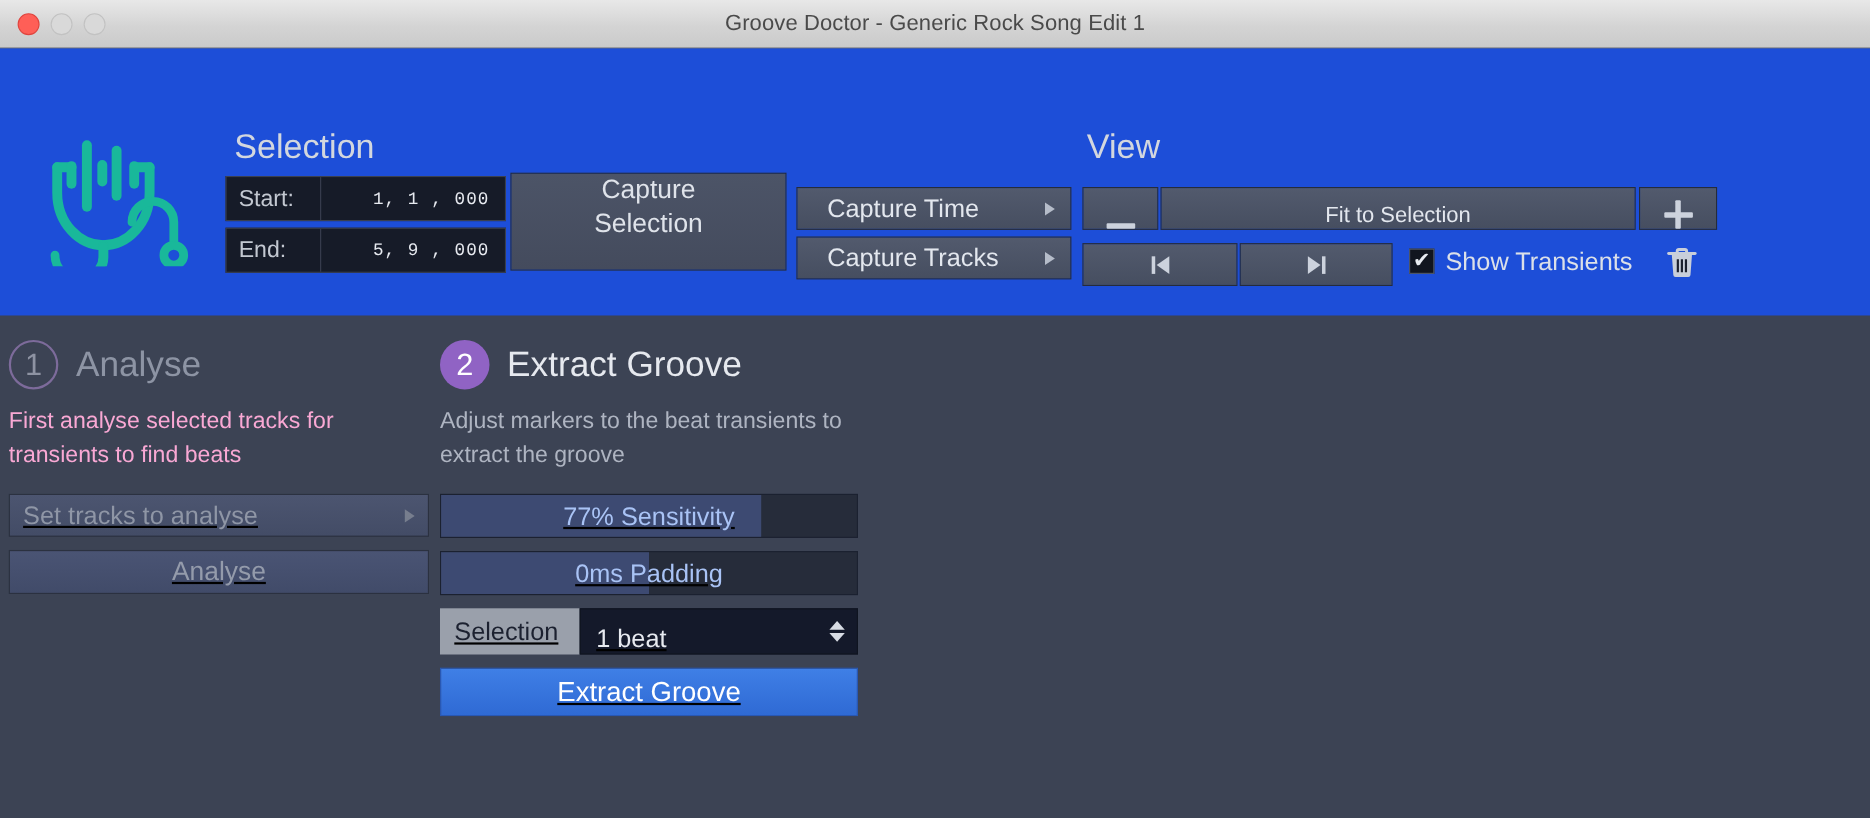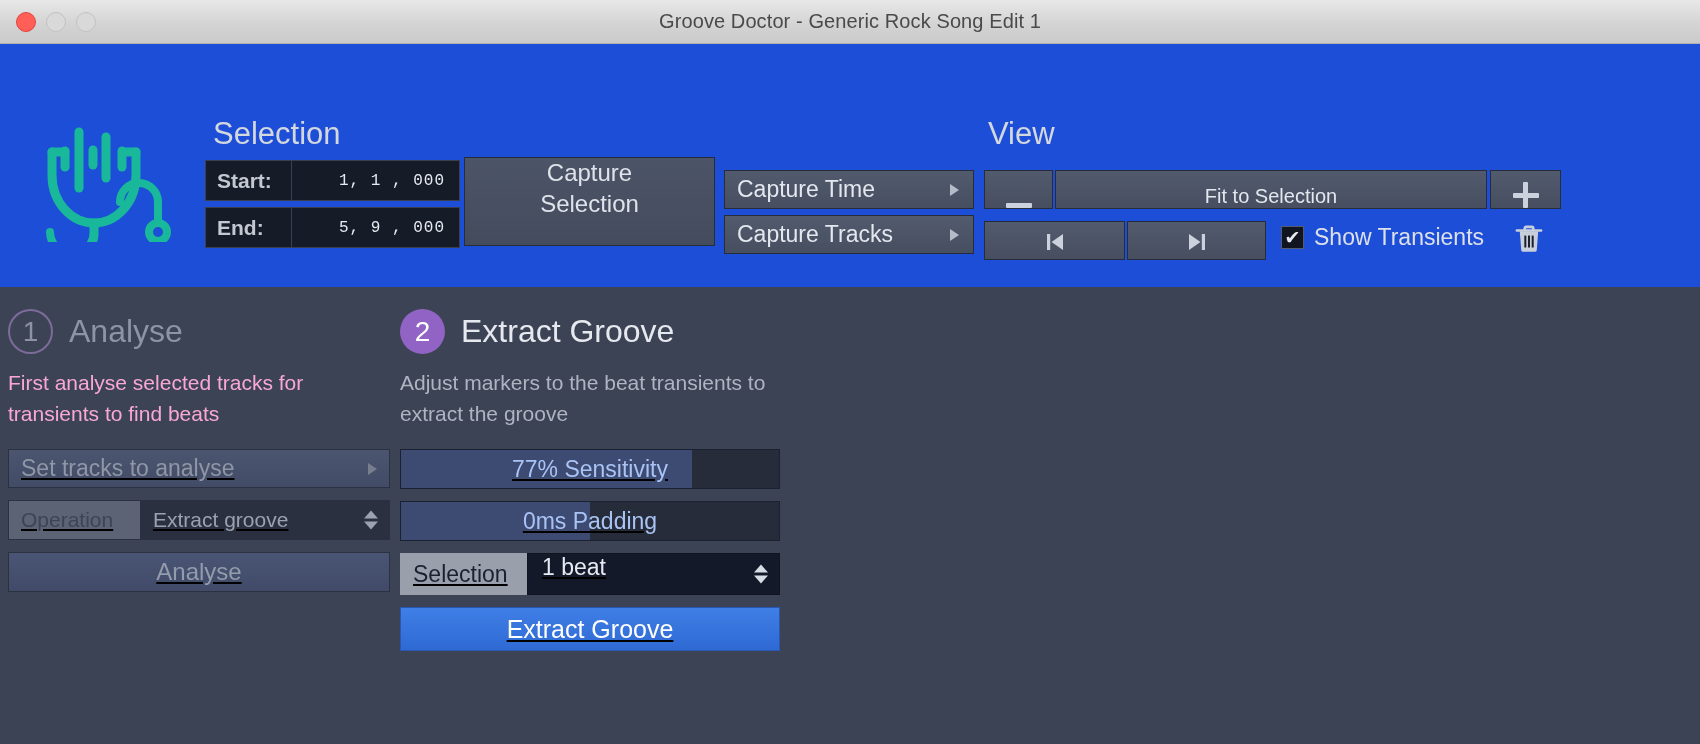--- a/index.html
+++ b/index.html
@@ -39,21 +39,21 @@
   .section-title { color: #d3d7de; font-size: 31px; font-weight: 400; }
 
   .sel-block { position: absolute; left: 205px; top: 72px; width: 255px; }
   .sel-title { margin-bottom: 8px; padding-left: 8px; }
   .sel-row {
     display: flex; height: 41px; margin-bottom: 6px;
     background: #161b28; border: 1px solid #3a4050;
   }
   .sel-label {
     width: 86px; display: flex; align-items: center; padding-left: 11px;
-    color: #c3c8d1; font-size: 21px; border-right: 1px solid #3a4050; font-weight: bold;
+    color: #c3c8d1; font-size: 21px; border-right: 1px solid #3a4050;
   }
   .sel-value {
     flex: 1; display: flex; align-items: center; justify-content: flex-end;
     padding-right: 14px; color: #e7eaf0; font-size: 16px;
     font-family: Liberation Mono, monospace; letter-spacing: 1px;
   }
 
   .capture-sel {
     position: absolute; left: 464px; top: 113px; width: 251px; height: 89px;
     background: linear-gradient(180deg, #4c5467 0%, #444b5d 100%);
@@ -63,21 +63,21 @@
     line-height: 1.28;
   }
 
   .menu-btn {
     position: absolute; width: 250px; height: 39px;
     background: linear-gradient(180deg, #525a6d 0%, #464e60 100%);
     border: 1px solid #262c3a;
     display: flex; align-items: center;
     color: #e3e7ee; font-size: 23px;
   }
-  .menu-btn .mlabel { padding-left: 12px; flex: 1; }
+  .menu-btn .mlabel { padding-left: 27px; flex: 1; }
   .menu-btn .arrow {
     width: 0; height: 0; margin-right: 14px;
     border-left: 9px solid #b5bcc9;
     border-top: 6px solid transparent; border-bottom: 6px solid transparent;
   }
   #capture-time { left: 724px; top: 126px; }
   #capture-tracks { left: 724px; top: 171px; }
 
   .view-block { position: absolute; left: 984px; top: 72px; }
   .view-title { padding-left: 4px; margin-bottom: 8px; text-align: left; }
@@ -188,21 +188,21 @@
   .slider .fill { position: absolute; left: 0; top: 0; bottom: 0; background: #3d4a72; }
   .slider .stext { position: relative; color: #a9c3f5; font-size: 23px; }
 
   .res-row { display: flex; height: 42px; width: 380px; margin-bottom: 12px; }
   .res-label {
     width: 127px; background: #9aa0ab; color: #1c2130; font-size: 23px;
     display: flex; align-items: center; padding-left: 13px;
   }
   .res-select {
     flex: 1; background: #14192a; color: #e7eaf0; font-size: 23px;
-    display: flex; align-items: flex-start; padding-left: 14px; position: relative;
+    display: flex; align-items: flex-end; padding-left: 14px; position: relative;
     border: 1px solid #0f1420;
   }
   .res-select .spin .up { border-bottom-color: #d8dce4; }
   .res-select .spin .dn { border-top-color: #d8dce4; }
 
   .extract-btn {
     width: 380px; height: 44px;
     background: linear-gradient(180deg, #3f7fe6 0%, #2f6ad4 100%);
     border: 1px solid #2858b4;
     display: flex; align-items: center; justify-content: center;
@@ -330,30 +330,20 @@
         <span class="step-num outline">1</span>
         <span class="step-title">Analyse</span>
       </div>
       <div class="step-desc">First analyse selected tracks for transients to find beats</div>
 
       <div class="ctrl-stack">
         <div class="wide-btn">
           <span class="mlabel">Set tracks to analyse</span>
           <span class="arrow"></span>
         </div>
-        <div class="op-row">
-          <div class="op-label">Operation</div>
-          <div class="op-select">
-            <span>Extract groove</span>
-            <span class="spin">
-              <span class="up"></span>
-                <span class="dn"></span>
-            </span>
-          </div>
-        </div>
         <div class="analyse-btn">
           <span>Analyse</span>
         </div>
       </div>
     </div>
 
     <div class="col-extract">
       <div class="step-head">
         <span class="step-num filled">2</span>
         <span class="step-title">Extract Groove</span>

